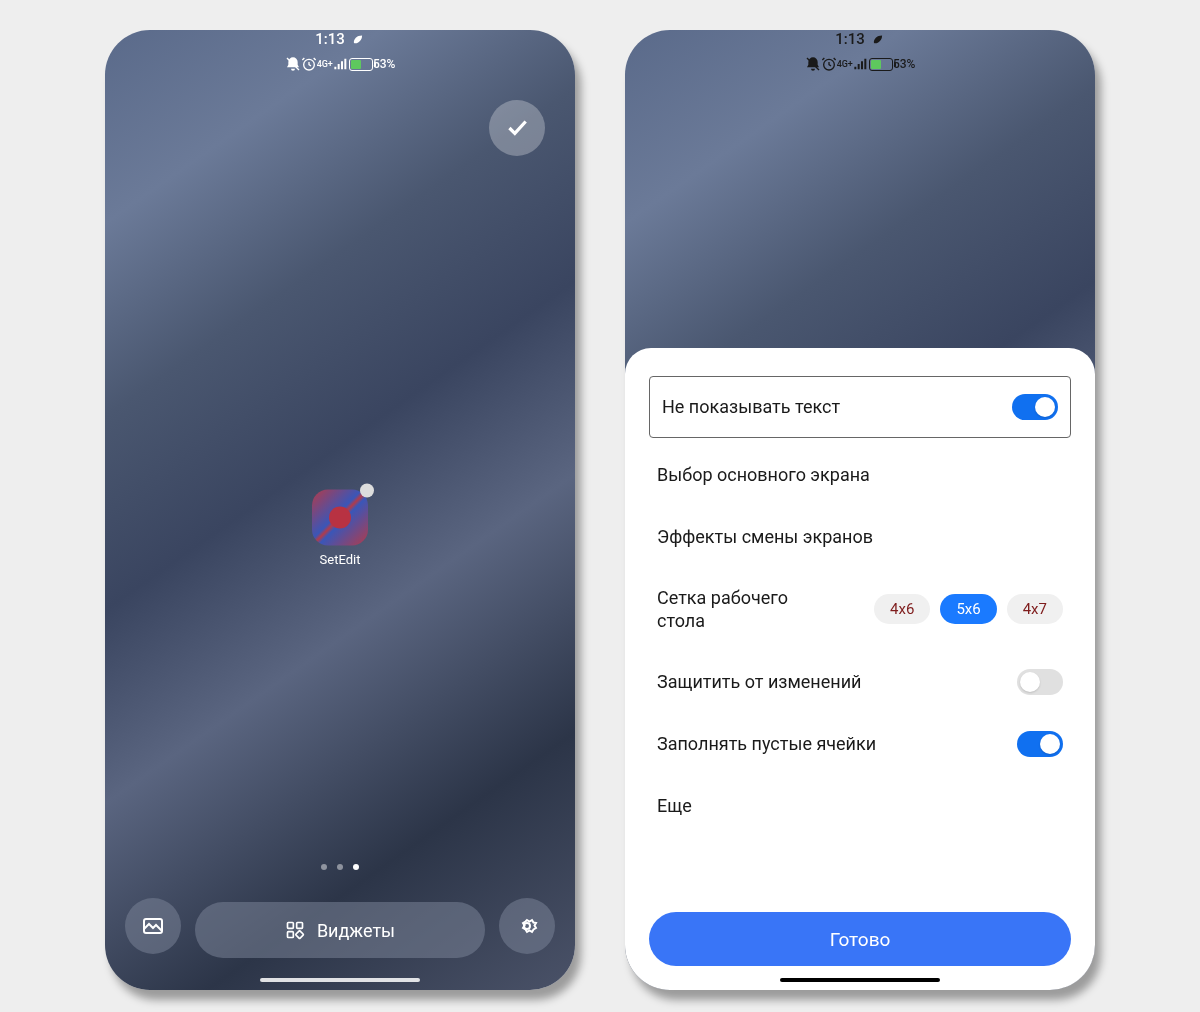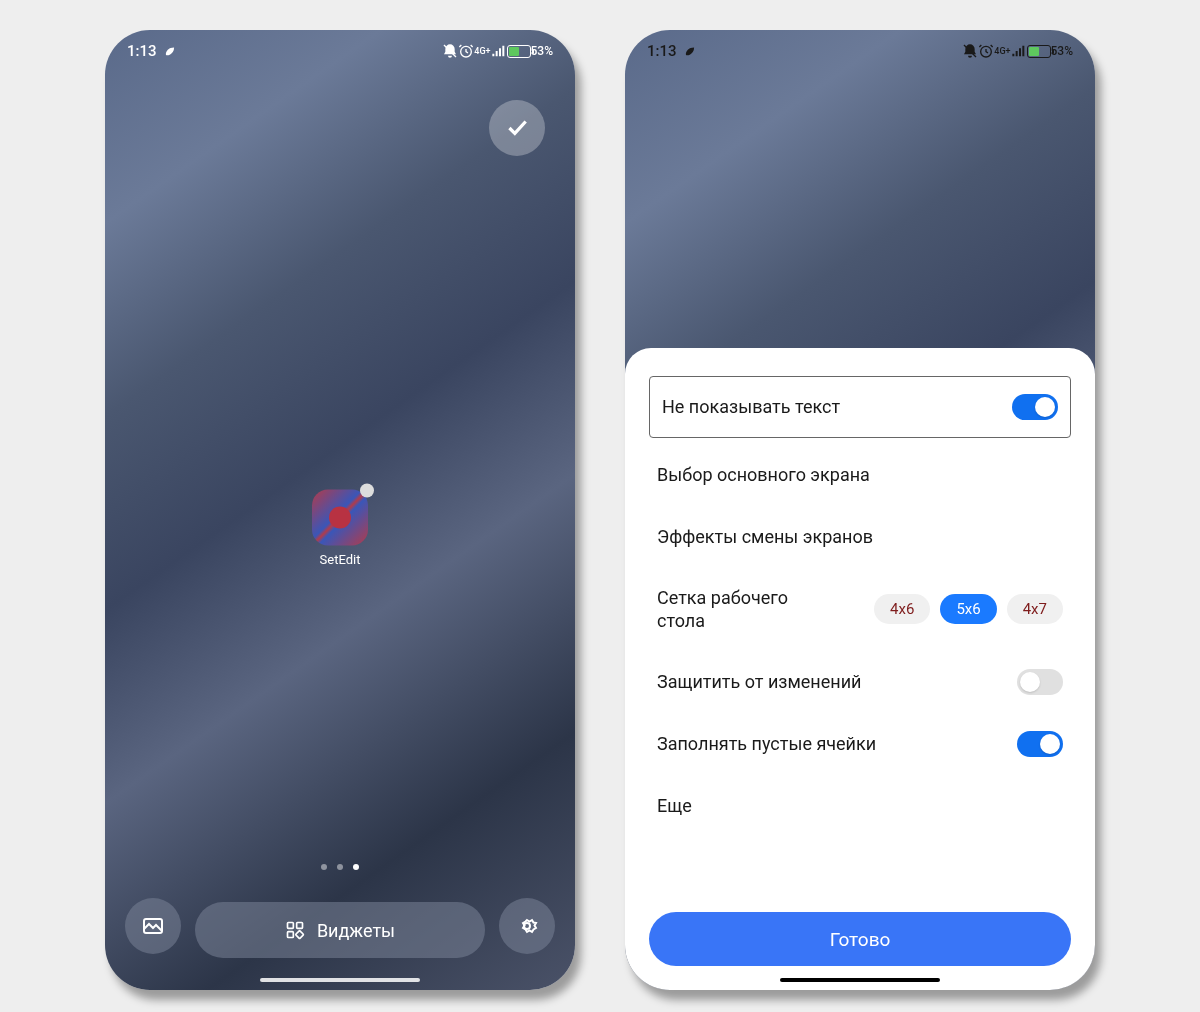--- a/index.html
+++ b/index.html
@@ -26,20 +26,21 @@
   .statusbar {
     position: absolute;
     top: 0; left: 0; right: 0;
     height: 42px;
     display: flex;
     align-items: center;
     justify-content: space-between;
     padding: 0 22px;
     font-size: 15px;
     font-weight: 500;
+    flex-direction: column;
   }
   .statusbar .left { display: flex; align-items: center; gap: 6px; }
   .statusbar .right { display: flex; align-items: center; }
   .phone1 .statusbar { color: #fff; }
   .phone2 .statusbar { color: #1a1a1a; }
   .battery-box {
     width: 24px; height: 13px;
     border: 1.5px solid currentColor;
     border-radius: 3px;
     position: relative;

